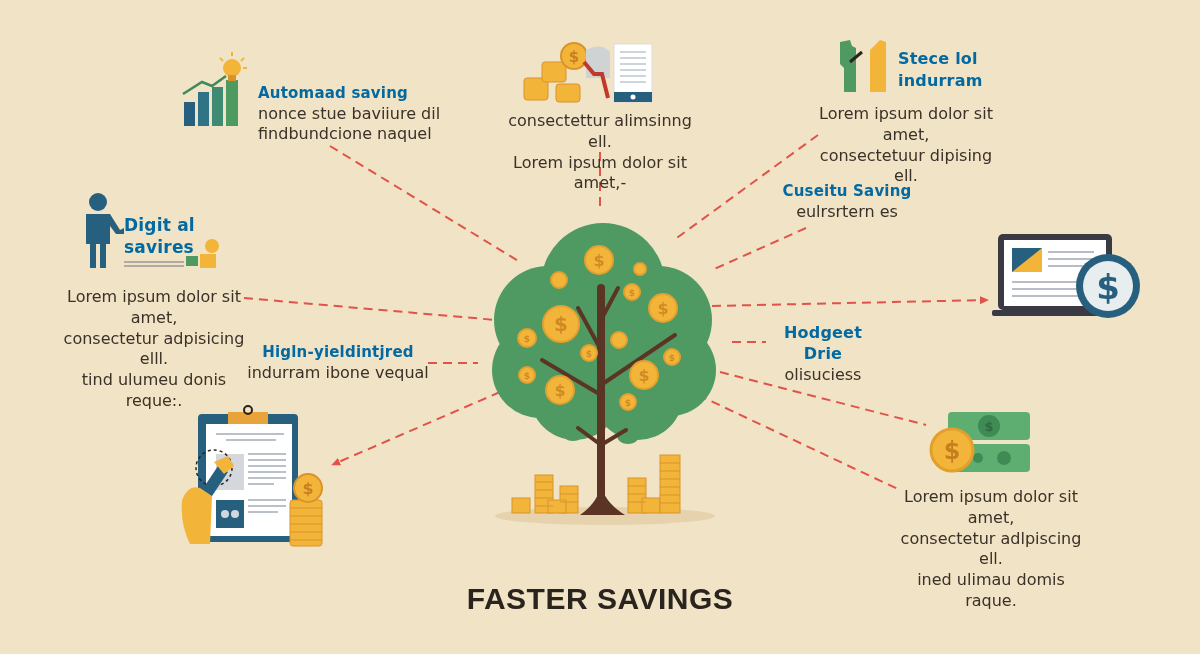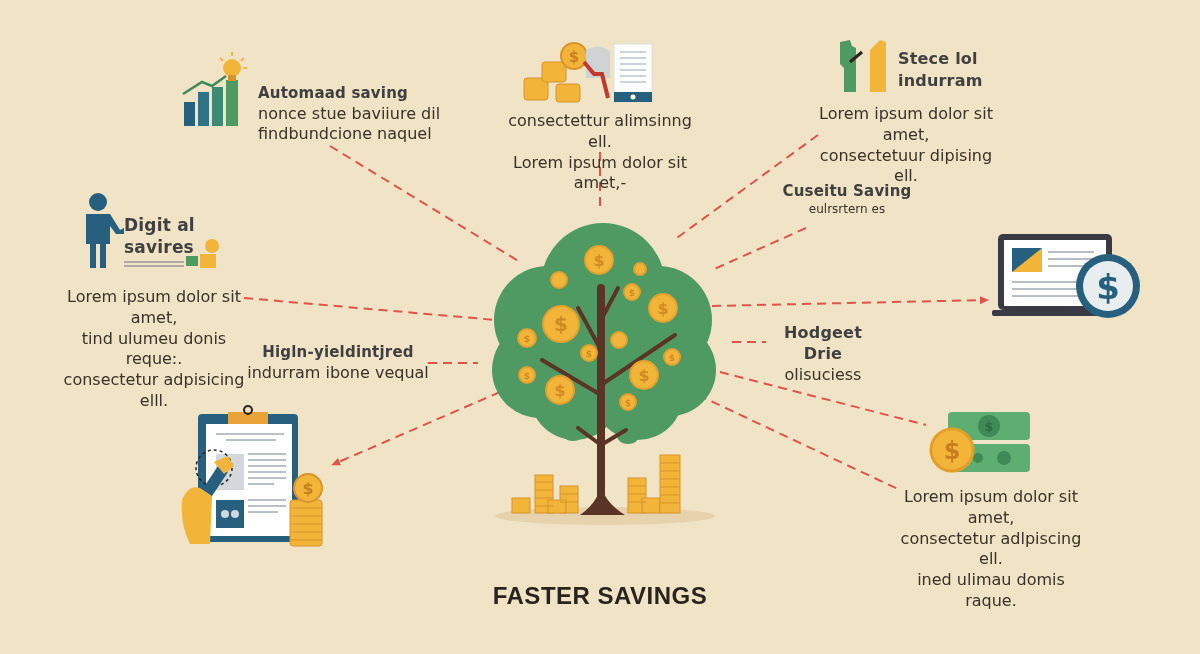--- a/index.html
+++ b/index.html
@@ -6,27 +6,27 @@
   body {
     width: 1200px; height: 654px; overflow: hidden;
     background: #f1e3c6;
     font-family: "DejaVu Sans", "Liberation Sans", sans-serif;
     color: #2b2520;
     position: relative;
   }
   .canvas { position: absolute; inset: 0; }
   svg.overlay { position: absolute; left: 0; top: 0; }
   .label { position: absolute; line-height: 1.3; }
-  .title { font-weight: bold; font-size: 15px; color: #404040; letter-spacing: 0.2px; }
+  .title { font-weight: bold; font-size: 15px; color: #0369a1; letter-spacing: 0.2px; }
   .body-text { font-size: 16px; color: #3a3128; }
   .center { text-align: center; }
   .footer-title {
     position: absolute; left: 0; width: 1200px; top: 582px;
     text-align: center; font-family: "Liberation Sans", sans-serif;
-    font-weight: bold; font-size: 24px; color: #2a241e; letter-spacing: 0.5px;
+    font-weight: bold; font-size: 30px; color: #2a241e; letter-spacing: 0.5px;
   }
   .icon { position: absolute; }
 </style>
 </head>
 <body>
 
 <div class="canvas">
 
   <svg class="overlay" width="1200" height="654">
     <defs>
@@ -192,40 +192,40 @@
     <div>Stece lol</div>
     <div>indurram</div>
   </div>
   <div class="label body-text center" style="left:808px;top:104px;width:196px">
     <div>Lorem ipsum dolor sit amet,</div>
     <div>consectetuur dipising ell.</div>
   </div>
 
   <div class="label center" style="left:772px;top:182px;width:150px">
     <div class="title">Cuseitu Saving</div>
-    <div class="body-text" style="font-size:12px">eulrsrtern es</div>
+    <div class="body-text" style="font-size:16px">eulrsrtern es</div>
   </div>
 
   <svg class="icon" style="left:80px;top:192px" width="140" height="80" viewBox="0 0 140 80">
     <circle cx="18" cy="10" r="9" fill="#27607e"></circle>
     <path d="M6 22 L30 22 L40 38 L44 36 L44 42 L36 42 L30 34 L30 52 L26 52 L26 76 L20 76 L20 52 L16 52 L16 76 L10 76 L10 52 L6 52 Z" fill="#27607e"></path>
     <line x1="44" y1="70" x2="104" y2="70" stroke="#b0aaa0" stroke-width="2"></line>
     <line x1="44" y1="74" x2="104" y2="74" stroke="#b0aaa0" stroke-width="2"></line>
     <rect x="106" y="64" width="12" height="10" fill="#4f9a63"></rect>
     <circle cx="132" cy="54" r="7" fill="#f2b53a"></circle>
     <rect x="120" y="62" width="16" height="14" fill="#f2b53a"></rect>
   </svg>
   <div class="label title" style="left:124px;top:214px;font-size:17px;line-height:1.3">
     <div>Digit al</div>
     <div>savires</div>
   </div>
   <div class="label body-text center" style="left:56px;top:287px;width:196px">
     <div>Lorem ipsum dolor sit amet,</div>
+    <div>consectetur adpisicing elll.</div>
     <div>tind ulumeu donis reque:.</div>
-    <div>consectetur adpisicing elll.</div>
   </div>
 
   <div class="label center" style="left:246px;top:343px;width:184px">
     <div class="title">Higln-yieldintjred</div>
     <div class="body-text">indurram ibone vequal</div>
   </div>
 
   <svg class="icon" style="left:990px;top:232px" width="155" height="92" viewBox="0 0 155 92">
     <rect x="8" y="2" width="114" height="76" rx="5" fill="#3a3a44"></rect>
     <rect x="14" y="8" width="102" height="66" fill="#ffffff"></rect>

